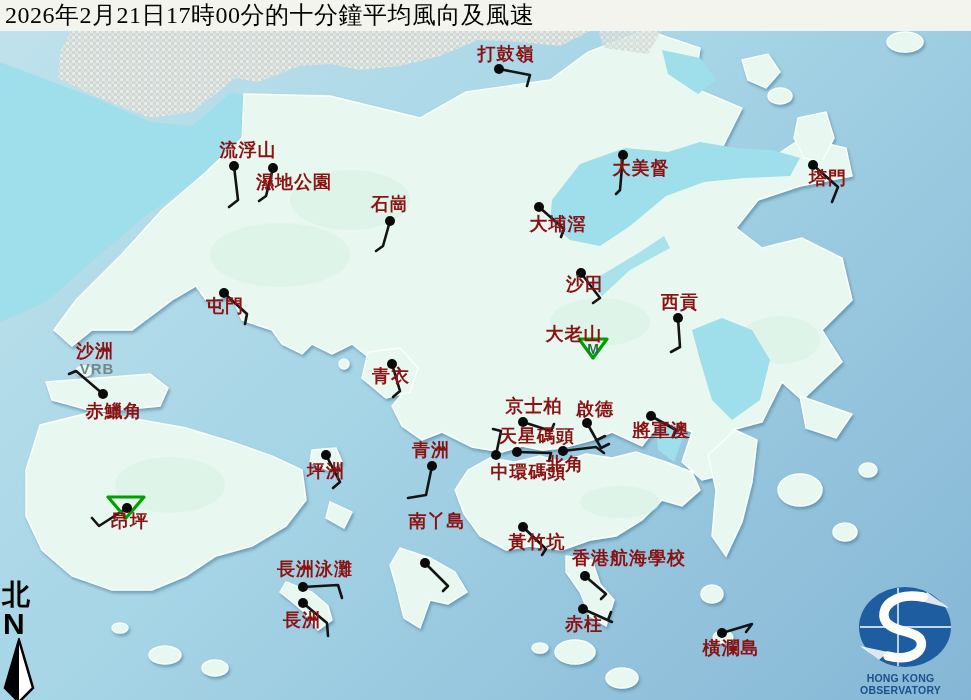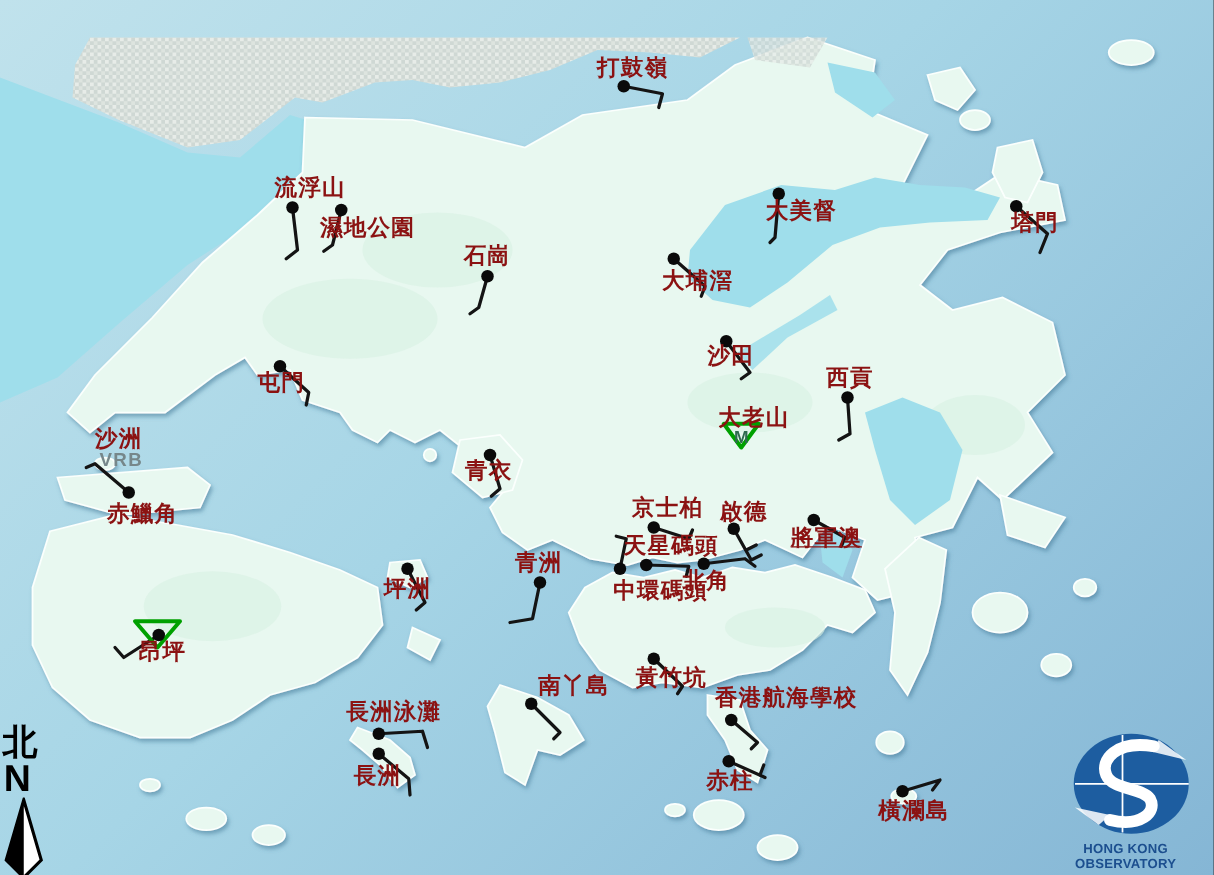--- a/index.html
+++ b/index.html
@@ -183,44 +183,45 @@
   <div id="labels">
       <div class="st-label" style="left: 506px; top: 44px;">打鼓嶺</div>
       <div class="st-label" style="left: 248px; top: 140px;">流浮山</div>
       <div class="st-label" style="left: 294px; top: 172px;">濕地公園</div>
       <div class="st-label" style="left: 390px; top: 194px;">石崗</div>
       <div class="st-label" style="left: 641px; top: 158px;">大美督</div>
       <div class="st-label" style="left: 828px; top: 168px;">塔門</div>
       <div class="st-label" style="left: 558px; top: 214px;">大埔滘</div>
       <div class="st-label" style="left: 585px; top: 274px;">沙田</div>
       <div class="st-label" style="left: 680px; top: 292px;">西貢</div>
-      <div class="st-label" style="left: 603px; top: 324px; text-align: center;">大老山</div>
+      <div class="st-label" style="left: 574px; top: 324px; text-align: center;">大老山</div>
       <div class="st-label" style="left: 95px; top: 341px;">沙洲</div>
       <div class="vrb" style="left: 97px; top: 361px;">VRB</div>
       <div class="st-label" style="left: 114px; top: 401px;">赤鱲角</div>
       <div class="st-label" style="left: 225px; top: 296px; font-family: Liberation Serif, serif;">屯門</div>
       <div class="st-label" style="left: 391px; top: 366px;">青衣</div>
       <div class="st-label" style="left: 534px; top: 396px;">京士柏</div>
       <div class="st-label" style="left: 595px; top: 399px;">啟德</div>
       <div class="st-label" style="left: 537px; top: 426px;">天星碼頭</div>
       <div class="st-label" style="left: 519px; top: 462px; padding-left: 19px;">中環碼頭</div>
       <div class="st-label" style="left: 565px; top: 454px;">北角</div>
       <div class="st-label" style="left: 661px; top: 420px; text-decoration: underline;">將軍澳</div>
       <div class="st-label" style="left: 326px; top: 461px;">坪洲</div>
       <div class="st-label" style="left: 431px; top: 440px;">青洲</div>
       <div class="st-label" style="left: 130px; top: 511px;">昂坪</div>
-      <div class="st-label" style="left: 437px; top: 538px; margin-left: 22px;">南丫島</div>
+      <div class="st-label" style="left: 437px; top: 511px;">南丫島</div>
       <div class="st-label" style="left: 537px; top: 532px;">黃竹坑</div>
       <div class="st-label" style="left: 629px; top: 548px;">香港航海學校</div>
       <div class="st-label" style="left: 315px; top: 559px;">長洲泳灘</div>
       <div class="st-label" style="left: 302px; top: 610px;">長洲</div>
       <div class="st-label" style="left: 584px; top: 614px;">赤柱</div>
       <div class="st-label" style="left: 731px; top: 638px;">橫瀾島</div>
     </div>
 
+  <div class="titlebar">2026年2月21日17時00分的十分鐘平均風向及風速</div>
 
   <div class="compass">
     <div class="hanzi">北</div>
     <div class="letter">N</div>
     <svg width="36" height="68" viewBox="0 0 36 68">
       <polygon points="17,2 31,50 17,64 3,50" fill="#ffffff" stroke="#000000" stroke-width="2.5"></polygon>
       <polygon points="17,2 17,64 3,50" fill="#000000"></polygon>
     </svg>
   </div>
 

